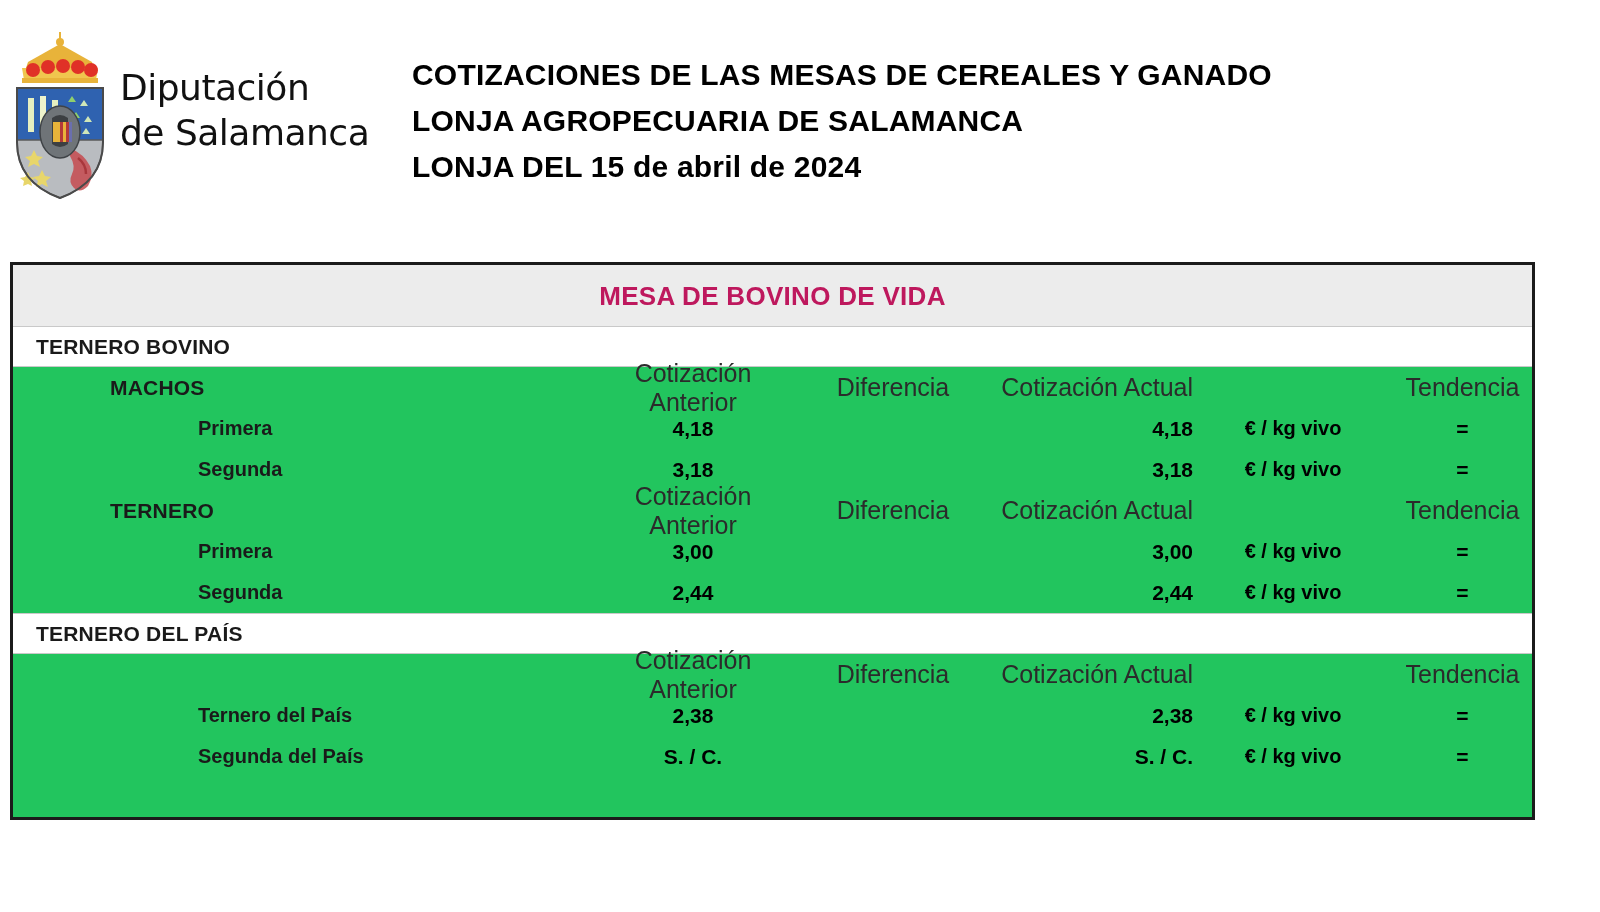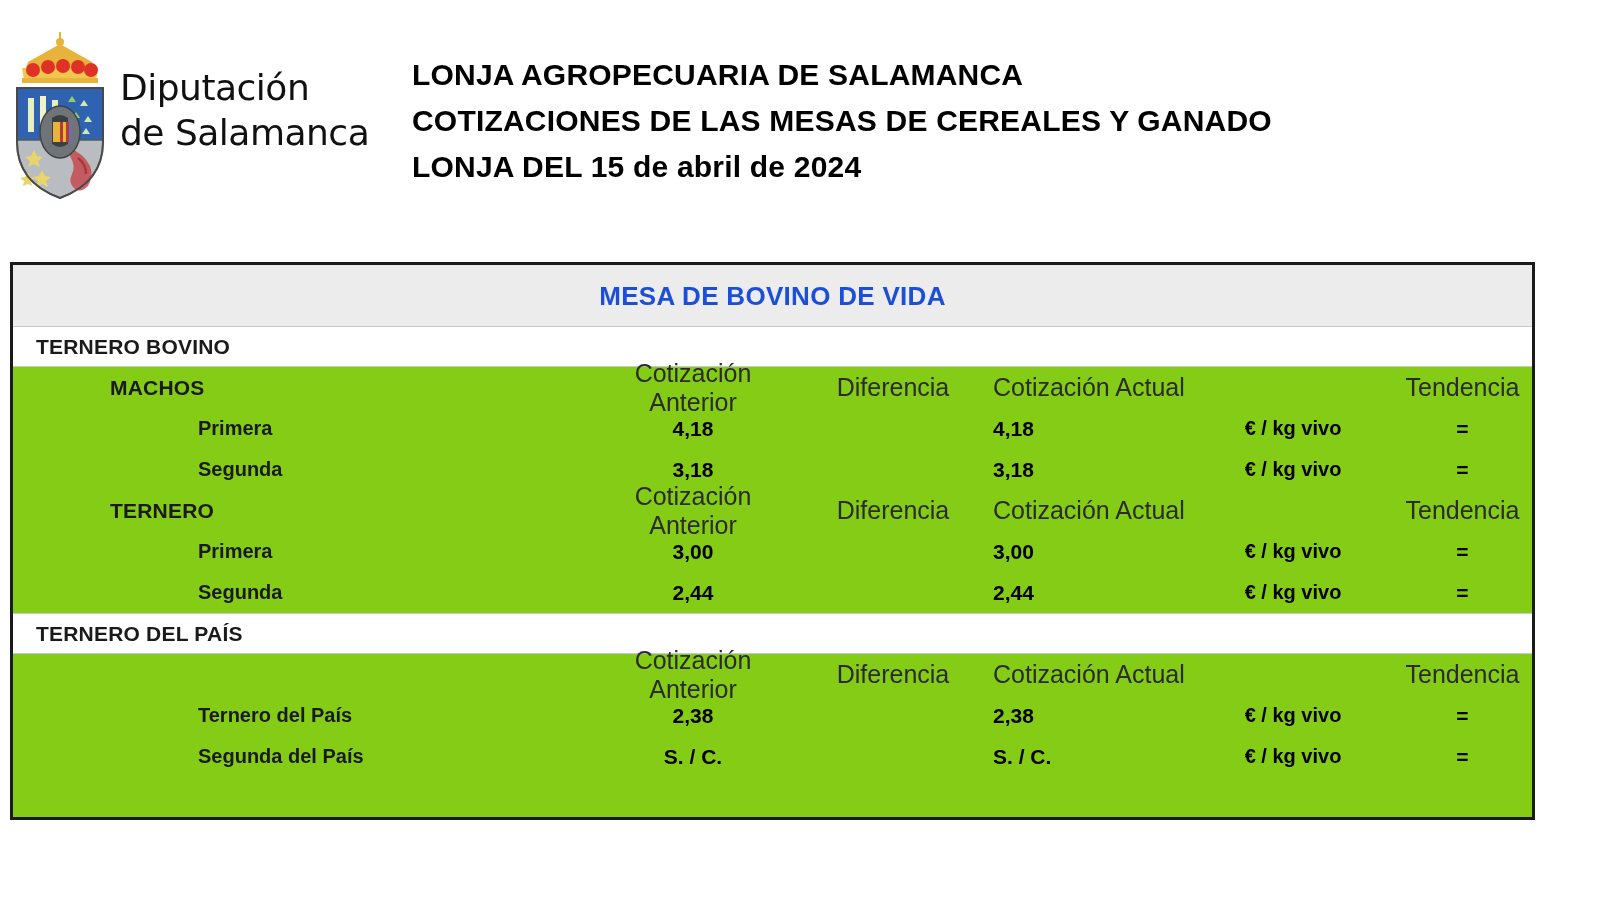--- a/index.html
+++ b/index.html
@@ -68,44 +68,44 @@
     box-sizing: border-box;
     background: #ededed;
   }
   .mesa-title {
     background: #ececec;
     text-align: center;
     font-size: 26px;
     font-weight: bold;
     letter-spacing: 0.3px;
     padding: 16px 0 14px 0;
-    color: #1d4ed8;
+    color: #be185d;
   }
   .row {
     display: flex;
     align-items: center;
-    background: #84cc16;
+    background: #22c55e;
     height: 41px;
     box-sizing: border-box;
   }
   .row.section {
     background: #ffffff;
     border-top: 1px solid #c9c9c9;
     border-bottom: 1px solid #c9c9c9;
     height: 41px;
   }
   .row.tail {
     height: 40px;
   }
 
   
   .c-label     { width: 580px; box-sizing: border-box; }
   .c-anterior  { width: 200px; text-align: center; }
   .c-dif       { width: 200px; text-align: center; }
-  .c-actual    { width: 200px; text-align: left; }
+  .c-actual    { width: 200px; text-align: right; }
   .c-unit      { width: 200px; text-align: center; }
   .c-tend      { width: 139px; text-align: center; }
 
   .lbl-l1 { padding-left: 23px; font-size: 21px; font-weight: bold; letter-spacing: 0.2px; }
   .lbl-l2 { padding-left: 97px; font-size: 21px; font-weight: bold; letter-spacing: 0.2px; }
   .lbl-l3 { padding-left: 185px; font-size: 20px; font-weight: bold; }
 
   .hdr-cell {
     font-size: 25px;
     font-weight: normal;
@@ -178,22 +178,22 @@
       <path d="M9 66 L95 66 L95 120 C95 152 74 168 52 176 C30 168 9 152 9 120 Z" fill="none" stroke="#4a4a4a" stroke-width="2"></path>
     </svg>
 
     <div class="logo-text">
       <span class="l1">Diputación</span>
       <span class="l2">de Salamanca</span>
     </div>
   </div>
 
   <div class="title-block">
+    <div class="title-line">COTIZACIONES DE LAS MESAS DE CEREALES Y GANADO</div>
     <div class="title-line">LONJA AGROPECUARIA DE SALAMANCA</div>
-    <div class="title-line">COTIZACIONES DE LAS MESAS DE CEREALES Y GANADO</div>
     <div class="title-line">LONJA DEL 15 de abril de 2024</div>
   </div>
 </div>
 
 <div class="sheet">
 
   <div class="mesa-title">MESA DE BOVINO DE VIDA</div>
 
   <div class="row section">
     <div class="c-label lbl-l1">TERNERO BOVINO</div>

